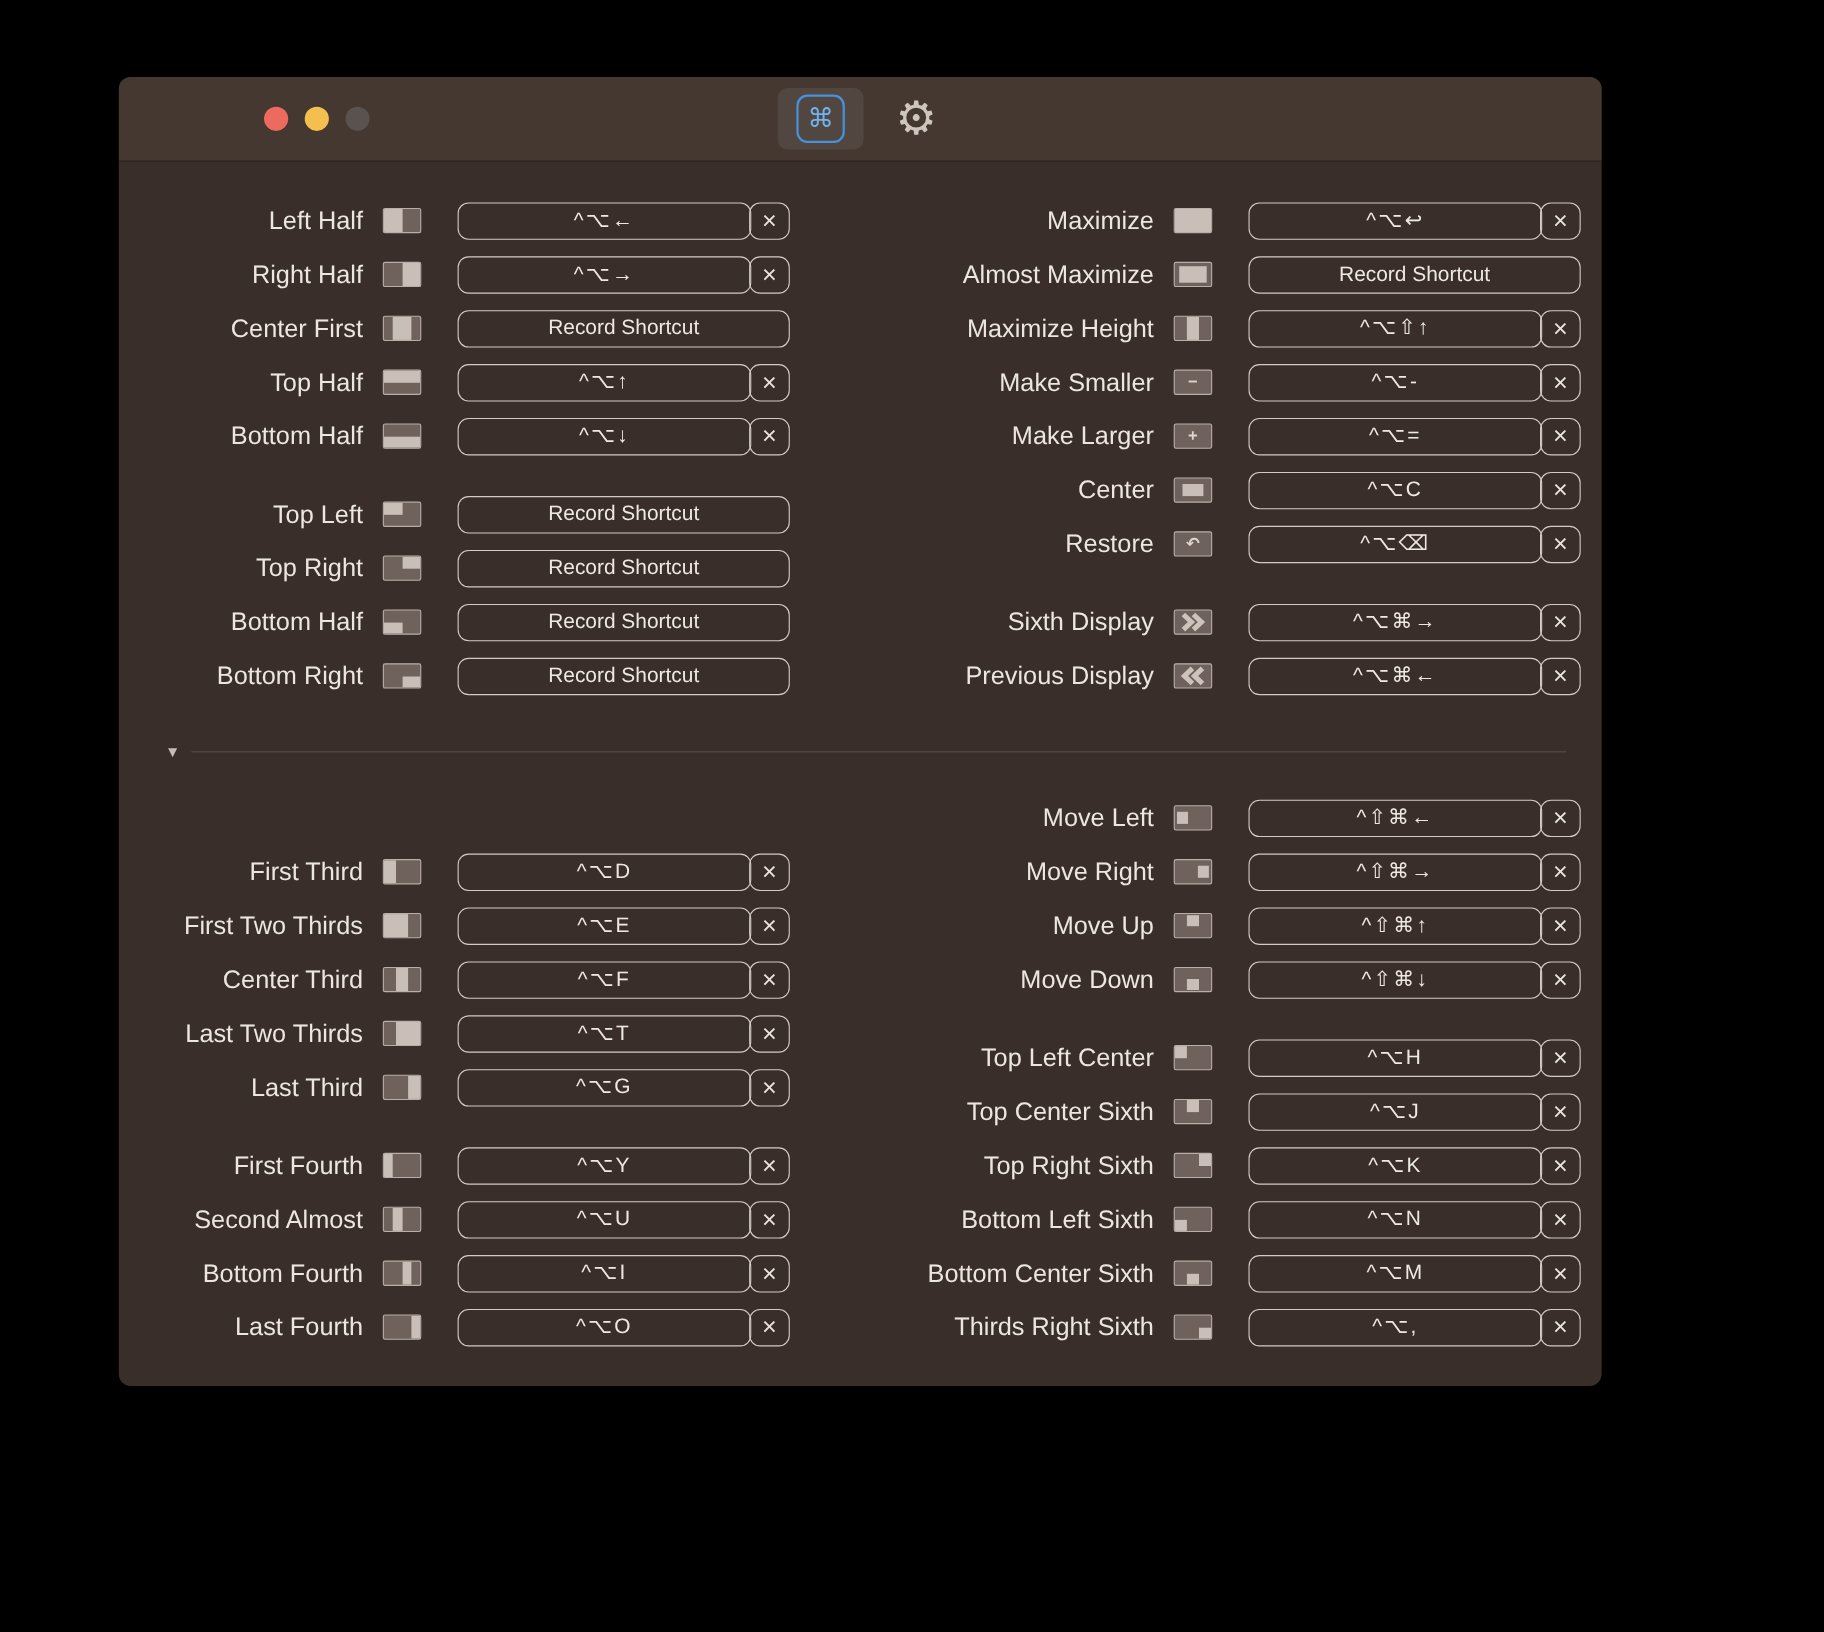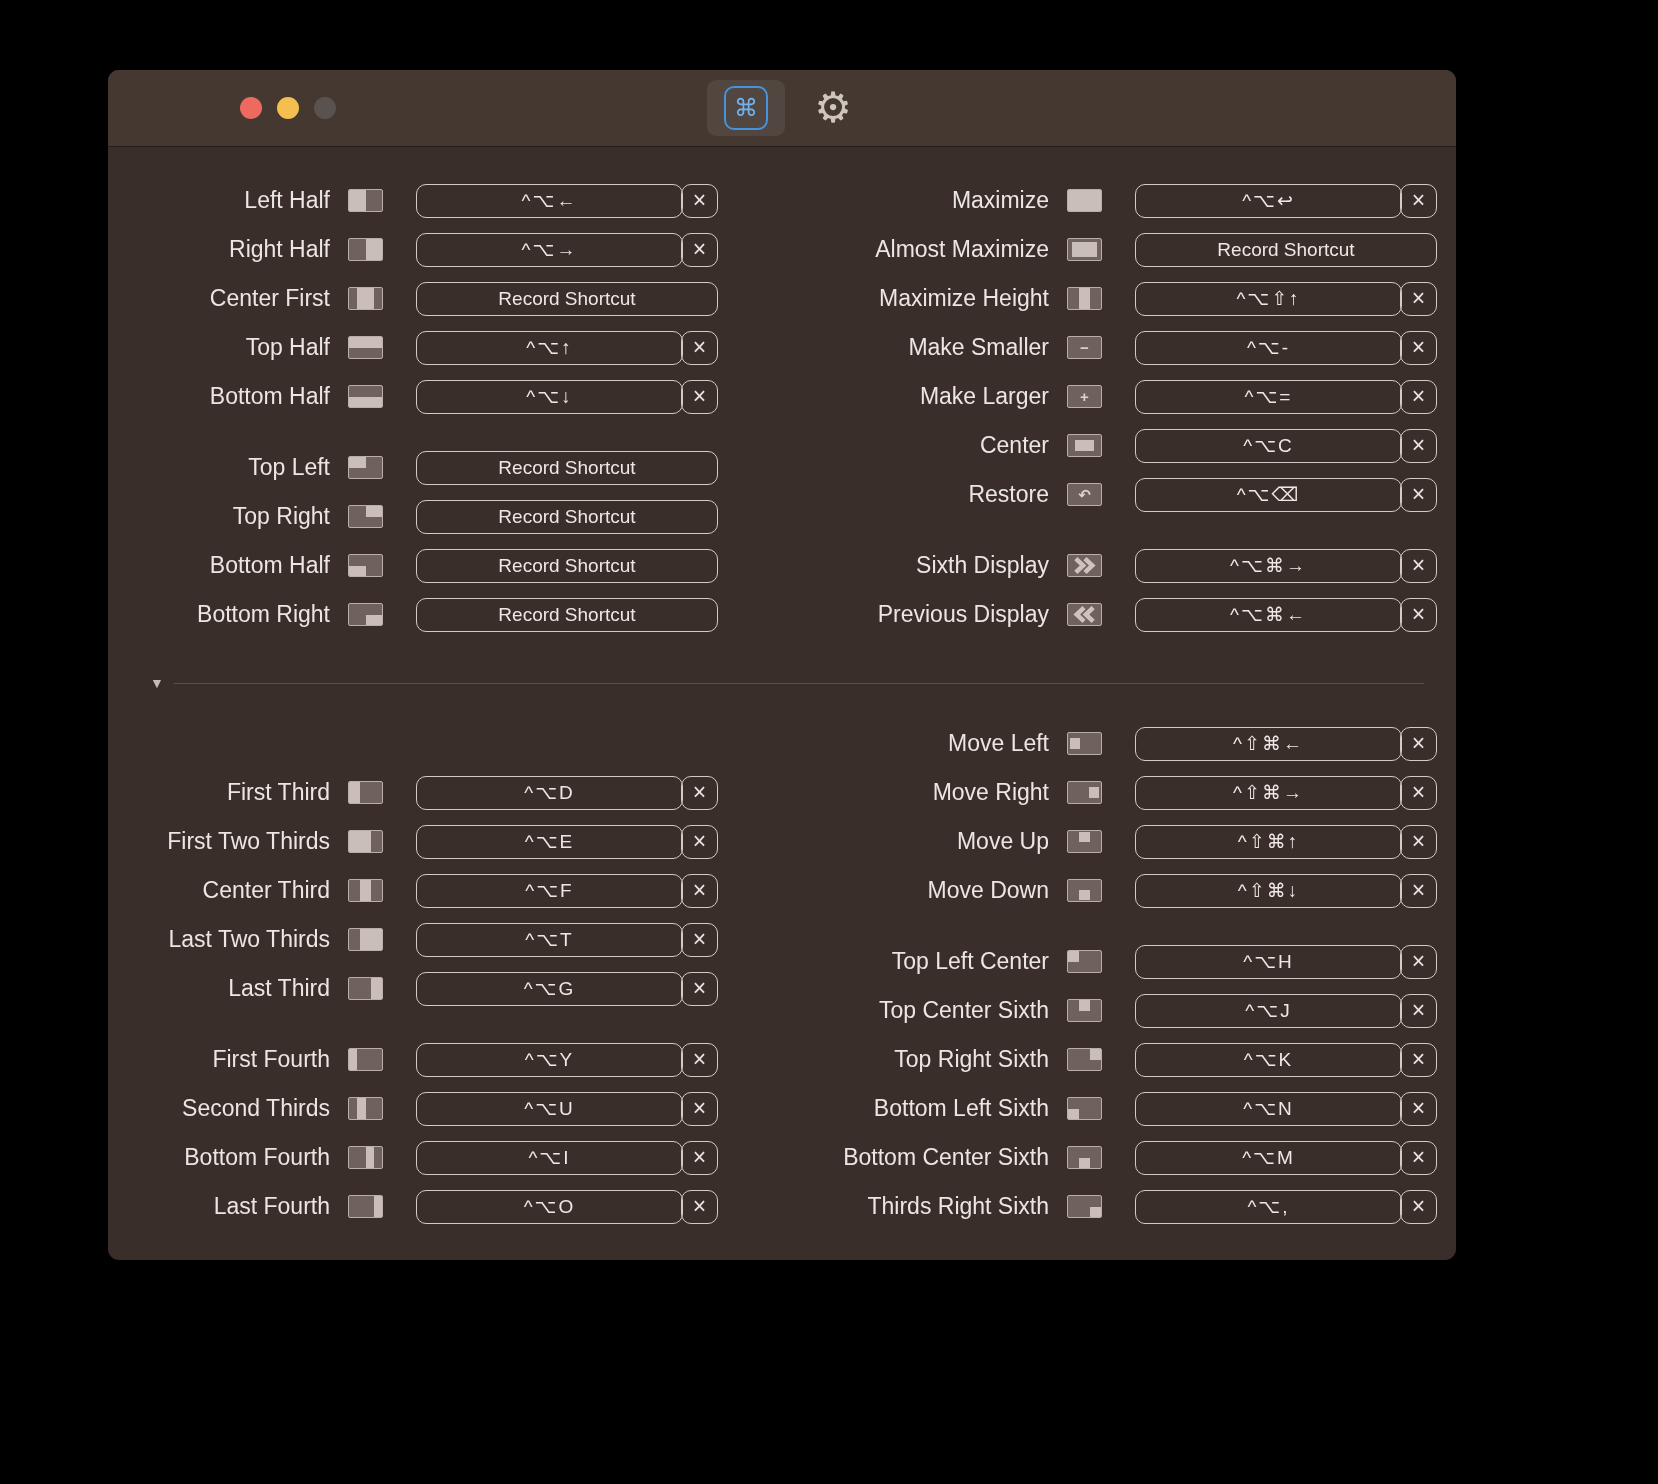--- a/index.html
+++ b/index.html
@@ -371,21 +371,21 @@
                 <div class="fill" style="left: 0%; top: 0%; width: 25%; height: 100%;"></div>
               </span>
     <div class="control">
       <button class="sc-btn">^⌥Y</button>
       <button class="clear-btn">
                   <span class="clear-x">×</span>
                 </button>
     </div>
   </div>
             <div class="row">
-    <span class="label">Second Thirds</span>
+    <span class="label">Second Almost</span>
     <span class="icon">
                 <div class="fill" style="left: 25%; top: 0%; width: 25%; height: 100%;"></div>
               </span>
     <div class="control">
       <button class="sc-btn">^⌥U</button>
       <button class="clear-btn">
                   <span class="clear-x">×</span>
                 </button>
     </div>
   </div>

